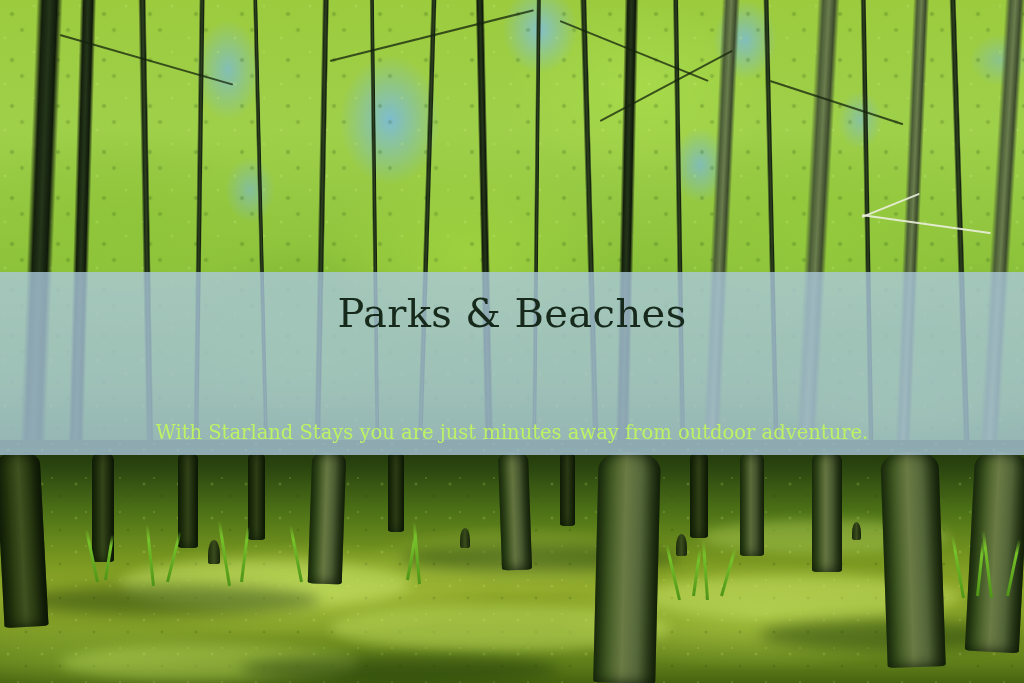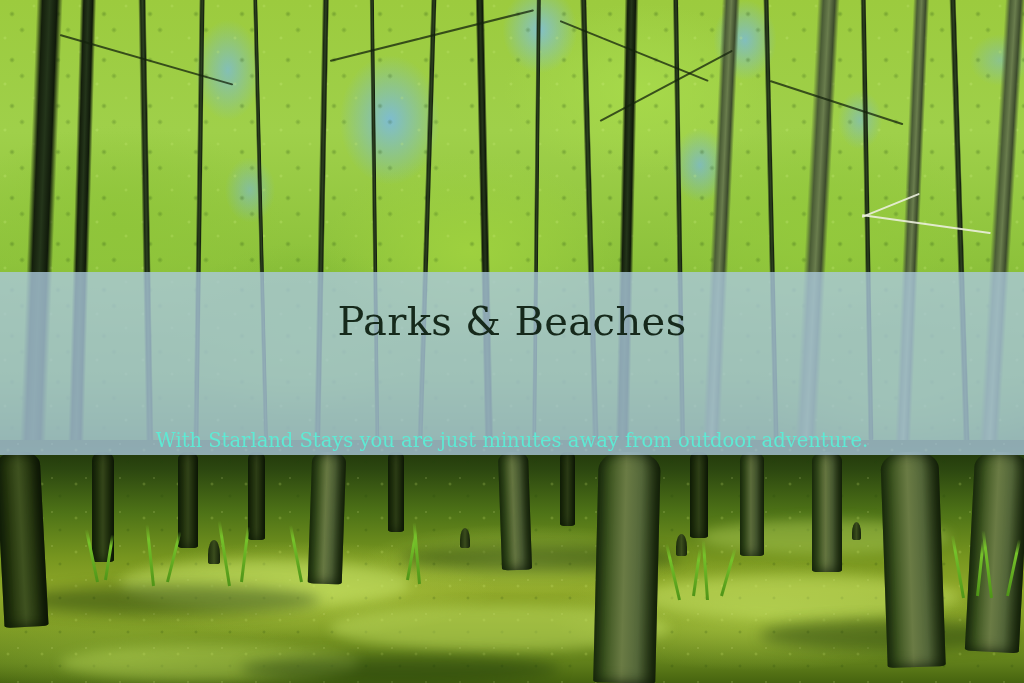--- a/index.html
+++ b/index.html
@@ -141,21 +141,21 @@
 
   
   .band {
     position: absolute;
     left: 0;
     top: 272px;
     width: 1024px;
     height: 183px;
     background: rgba(170,200,219,0.80);
     box-sizing: border-box;
-    padding: 12px;
+    padding: 4px;
   }
   .band-inner {
     position: relative;
     width: 100%;
     height: 100%;
   }
   .overlay-title {
     position: absolute;
     left: 0;
     top: 16px;
@@ -180,21 +180,21 @@
     font-family: "DejaVu Serif", "Liberation Serif", serif;
   }
   .overlay-body2 {
     position: absolute;
     left: 10px;
     right: 10px;
     top: 144px;
     text-align: center;
     font-size: 19.5px;
     line-height: 26px;
-    color: #5eead4;
+    color: #bef264;
     font-family: "DejaVu Serif", "Liberation Serif", serif;
   }
 </style>
 </head>
 <body>
 
 <div id="stage">
 
   <div class="photo">
 

